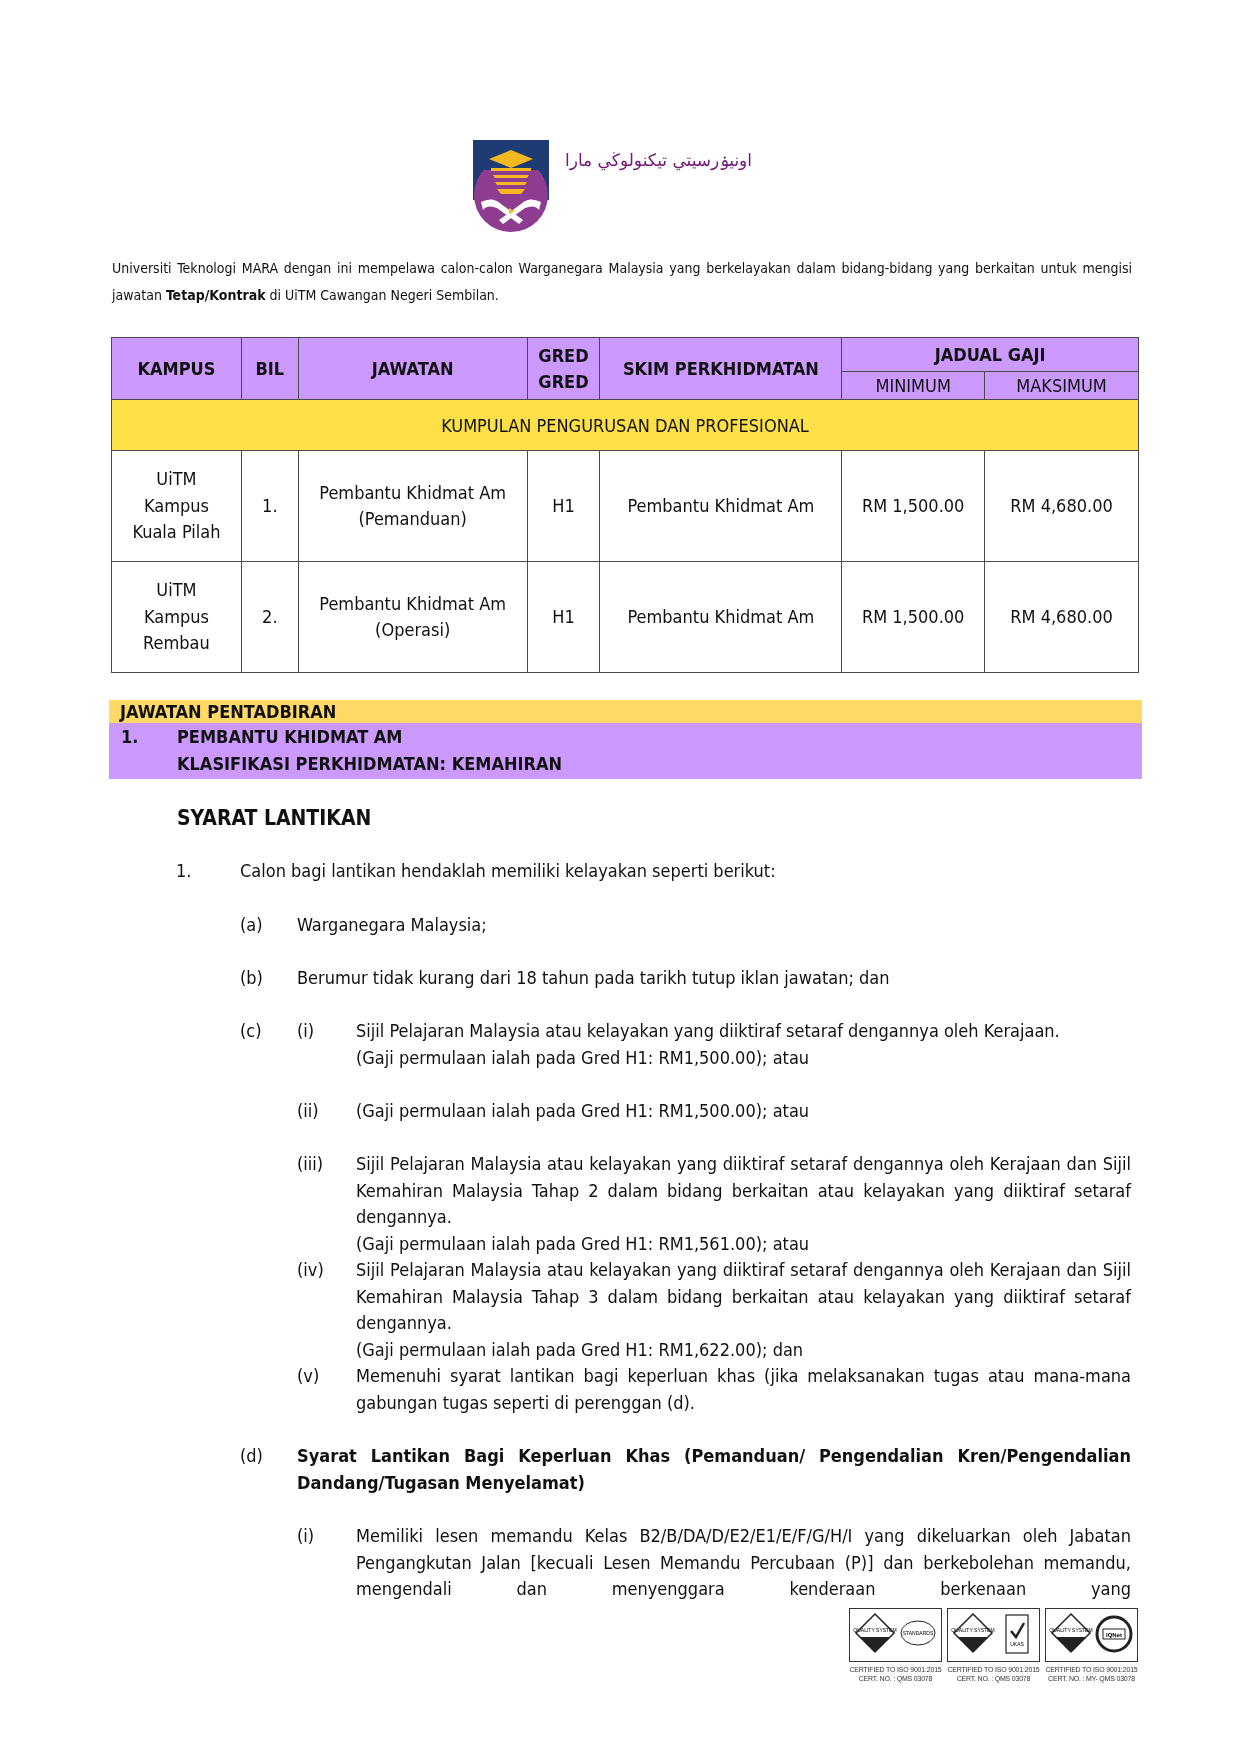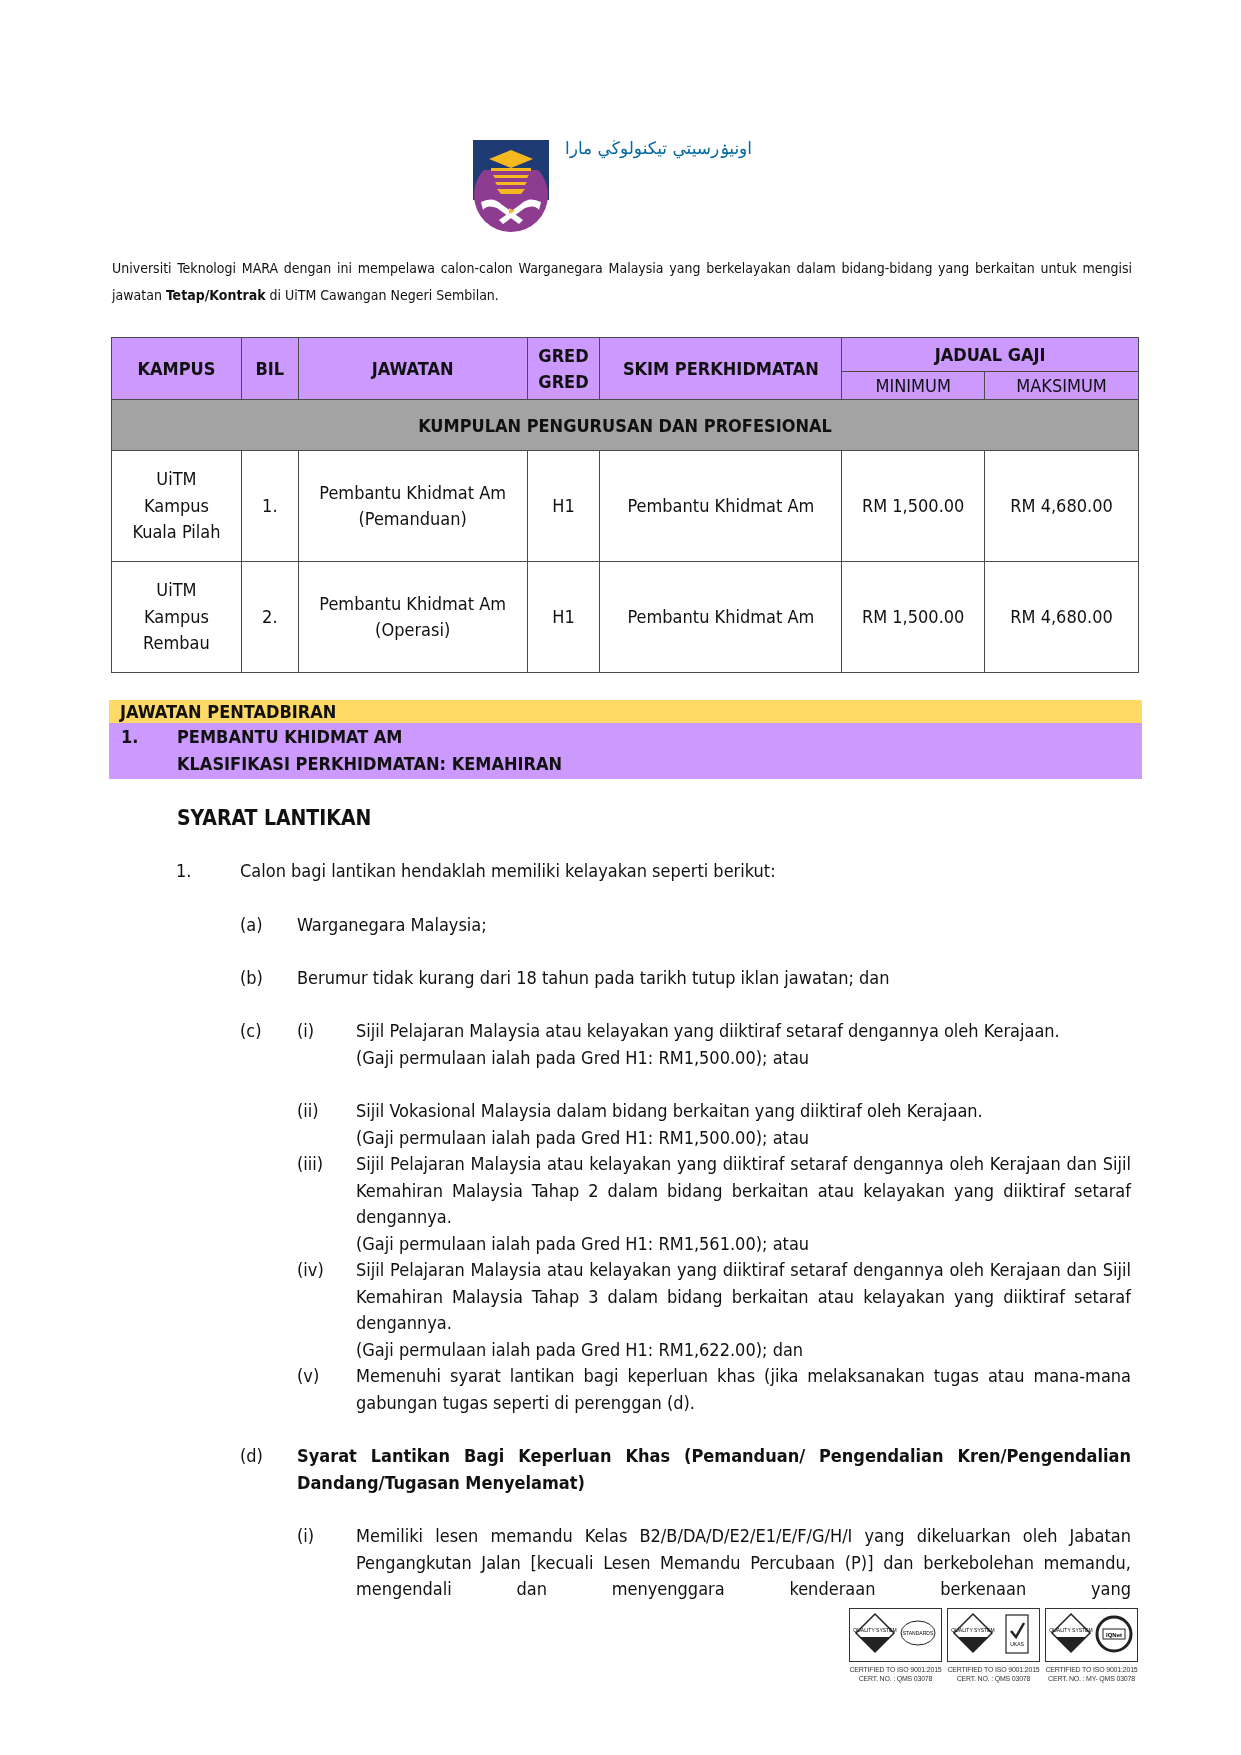--- a/index.html
+++ b/index.html
@@ -4,38 +4,38 @@
 <style>
   html, body { margin: 0; padding: 0; background: #ffffff; }
   body { width: 1241px; height: 1755px; position: relative; overflow: hidden;
          font-family: "DejaVu Sans Condensed", "DejaVu Sans", sans-serif; color: #111; }
   .abs { position: absolute; }
   .txt { font-size: 14px; line-height: 26.5px; }
 
   
   #logo { left: 473px; top: 138px; width: 230px; height: 96px; }
   #logo .crest { position: absolute; left: 0; top: 2px; width: 76px; height: 94px; }
-  #logo .jawi { position: absolute; left: 92px; top: 0px; font-family: "DejaVu Serif", serif;
-                color: #0369a1; font-size: 17px; letter-spacing: -1px; white-space: nowrap; }
+  #logo .jawi { position: absolute; left: 92px; top: 12px; font-family: "DejaVu Serif", serif;
+                color: #701a75; font-size: 17px; letter-spacing: -1px; white-space: nowrap; }
   #logo .name { position: absolute; left: 92px; top: 22px; font-family: "Liberation Serif", serif;
                 color: #555; font-size: 23px; line-height: 23px; letter-spacing: 0.5px; }
   #logo .name span { display: block; }
 
   
   #intro { left: 112px; top: 255px; width: 1020px; text-align: justify; }
   #intro b { font-weight: bold; }
 
   
   table.gaji { position: absolute; left: 111px; top: 337px; width: 1028px; border-collapse: collapse;
                font-size: 18px; }
   table.gaji td, table.gaji th { border: 1.5px solid #4a4a4a; text-align: center; vertical-align: middle; padding: 0 4px; }
   table.gaji th { background: #cc99ff; font-weight: bold; }
   table.gaji th.sub { font-weight: normal; height: 27px; }
   table.gaji tr.h1 th { height: 33px; }
-  table.gaji td.group { background: #a3a3a3; height: 50px; font-weight: bold; }
+  table.gaji td.group { background: #fde047; height: 50px; }
   table.gaji tr.row td { height: 110px; line-height: 26.5px; }
 
   
   #bar-yellow { left: 109px; top: 700px; width: 1033px; height: 23px; background: #ffd966; }
   #bar-purple { left: 109px; top: 723px; width: 1033px; height: 56px; background: #cc99ff; }
   .bar-t { font-size: 18px; line-height: 23px; font-weight: bold; }
   #jp-label { left: 120px; top: 700px; }
   #pka-num { left: 121px; top: 725px; }
   #pka-title { left: 177px; top: 725px; }
   #pka-klas { left: 177px; top: 752px; }
@@ -143,21 +143,20 @@
 <div class="abs num" style="left:240px; top:1018px;">(c)</div>
 
 <div class="abs num" style="left:297px; top:1018px;">(i)</div>
 <div class="abs para" style="left:356px; top:1018px; width:775px;">
   <div>Sijil Pelajaran Malaysia atau kelayakan yang diiktiraf setaraf dengannya oleh Kerajaan.</div>
   <div>(Gaji permulaan ialah pada Gred H1: RM1,500.00); atau</div>
 </div>
 
 <div class="abs num" style="left:297px; top:1098px;">(ii)</div>
 <div class="abs para" style="left:356px; top:1098px; width:775px;">
-  <div>Sijil Vokasional Malaysia dalam bidang berkaitan yang diiktiraf oleh Kerajaan.</div>
   <div>(Gaji permulaan ialah pada Gred H1: RM1,500.00); atau</div>
 </div>
 
 <div class="abs num" style="left:297px; top:1151px;">(iii)</div>
 <div class="abs para" style="left:356px; top:1151px; width:775px;">
   <div>Sijil Pelajaran Malaysia atau kelayakan yang diiktiraf setaraf dengannya oleh Kerajaan dan Sijil Kemahiran Malaysia Tahap 2 dalam bidang berkaitan atau kelayakan yang diiktiraf setaraf dengannya.</div>
   <div>(Gaji permulaan ialah pada Gred H1: RM1,561.00); atau</div>
 </div>
 
 <div class="abs num" style="left:297px; top:1257px;">(iv)</div>

